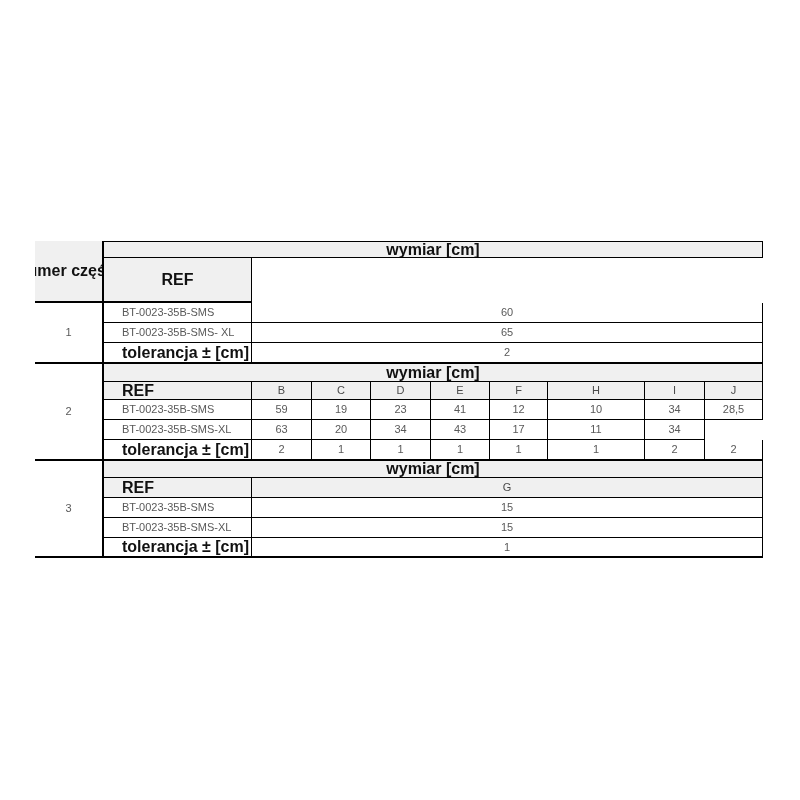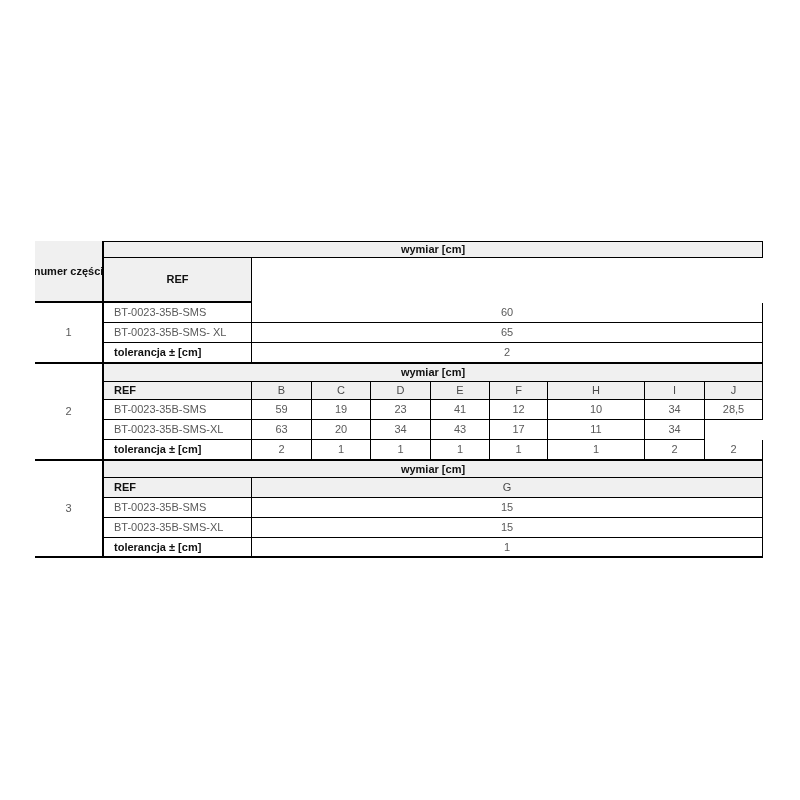--- a/index.html
+++ b/index.html
@@ -9,22 +9,22 @@
     position:relative;overflow:hidden;
   }
   .sheet{position:absolute;left:35px;top:241px;width:728px;}
   .section{display:grid;border-bottom:2px solid var(--border,#000);}
   .cell{
     display:flex;align-items:center;justify-content:center;
     box-sizing:border-box;overflow:hidden;
     font-size:11px;color:var(--data-text,#595959);
     line-height:1;
   }
-  .left{justify-content:flex-start;padding-left:10px;}
-  .bold{font-weight:bold;color:var(--header-text,#111);font-size:11px;}
+  .left{justify-content:flex-start;padding-left:18px;}
+  .bold{font-weight:bold;color:var(--header-text,#111);font-size:16px;}
   .letter{color:#4a4a4a;}
   .hdr{background:var(--header-bg,#f0f0f0);}
   .nowrap{white-space:nowrap;}
   .b-r{border-right:1px solid var(--border,#000);}
   .b-r2{border-right:2px solid var(--border,#000);}
   .b-b{border-bottom:1px solid var(--border,#000);}
   .b-b2{border-bottom:2px solid var(--border,#000);}
   .b-t{border-top:1px solid var(--border,#000);}
 </style>
 </head>

